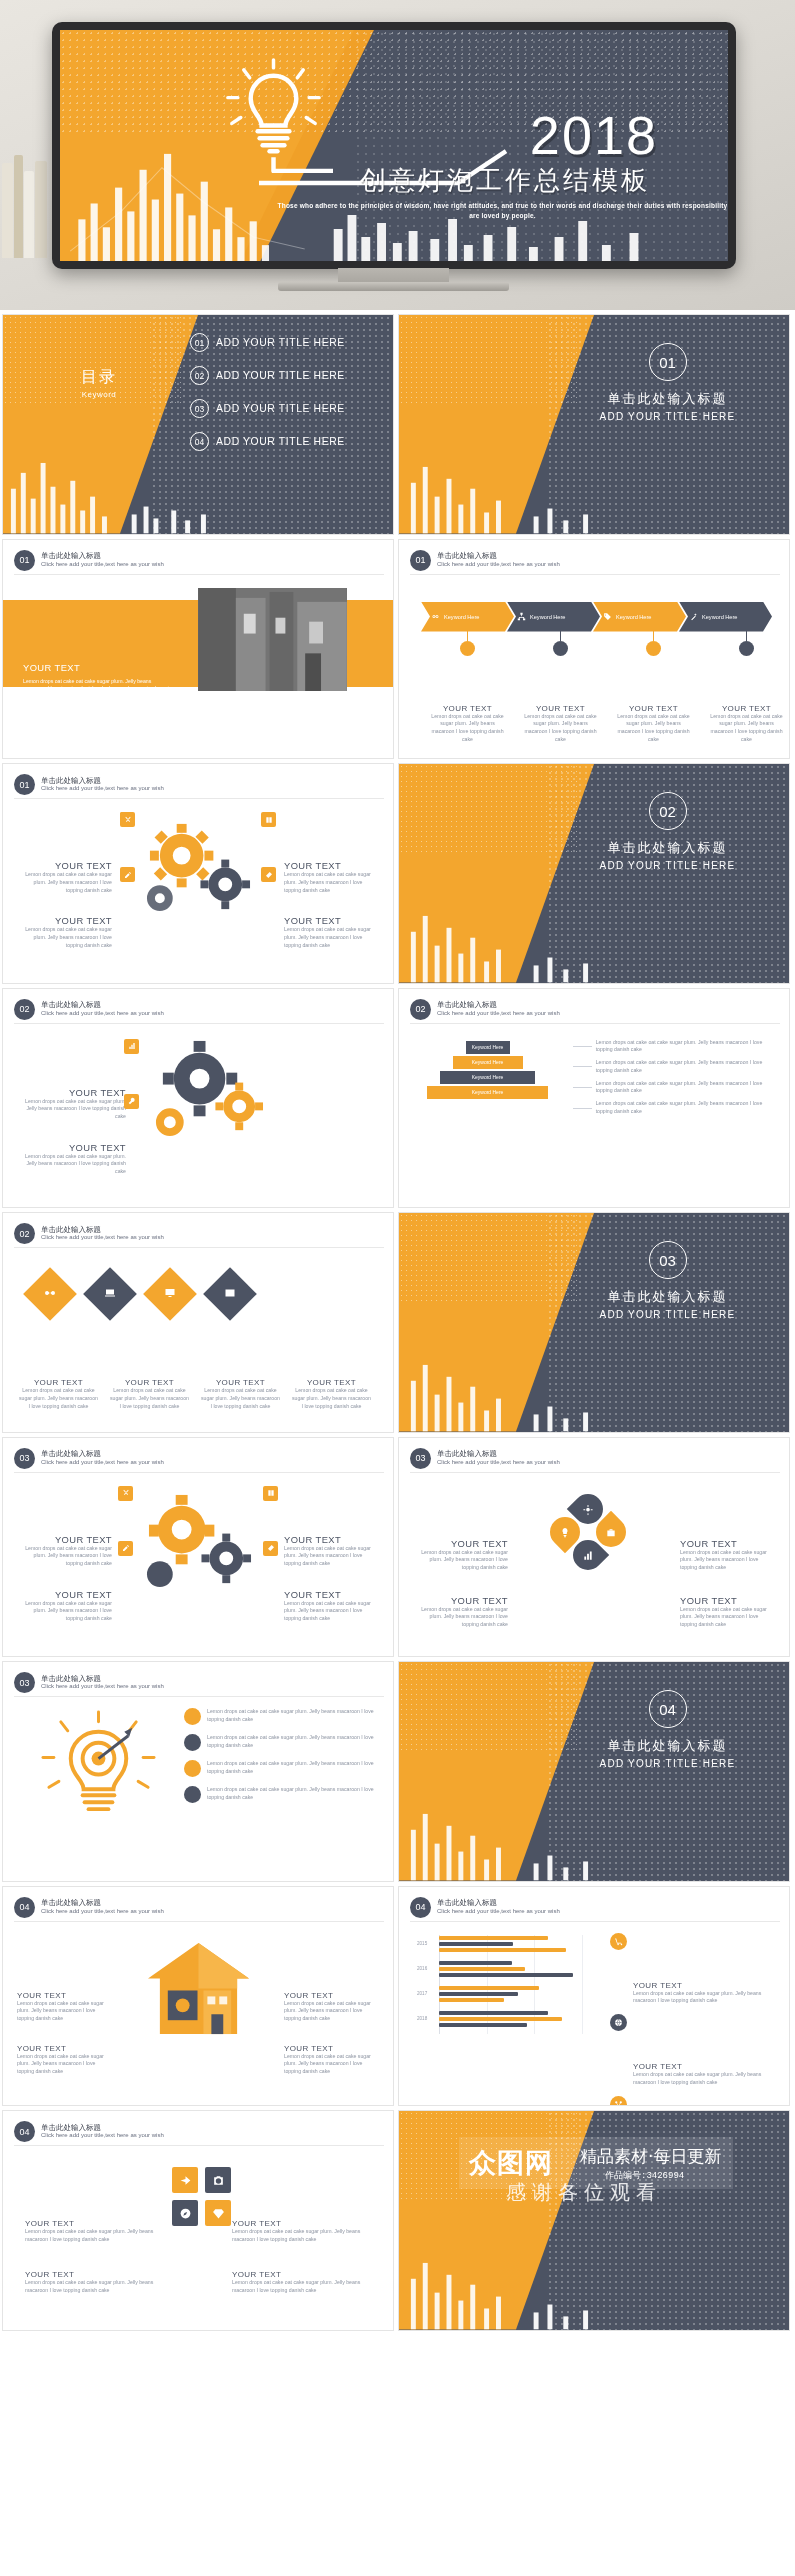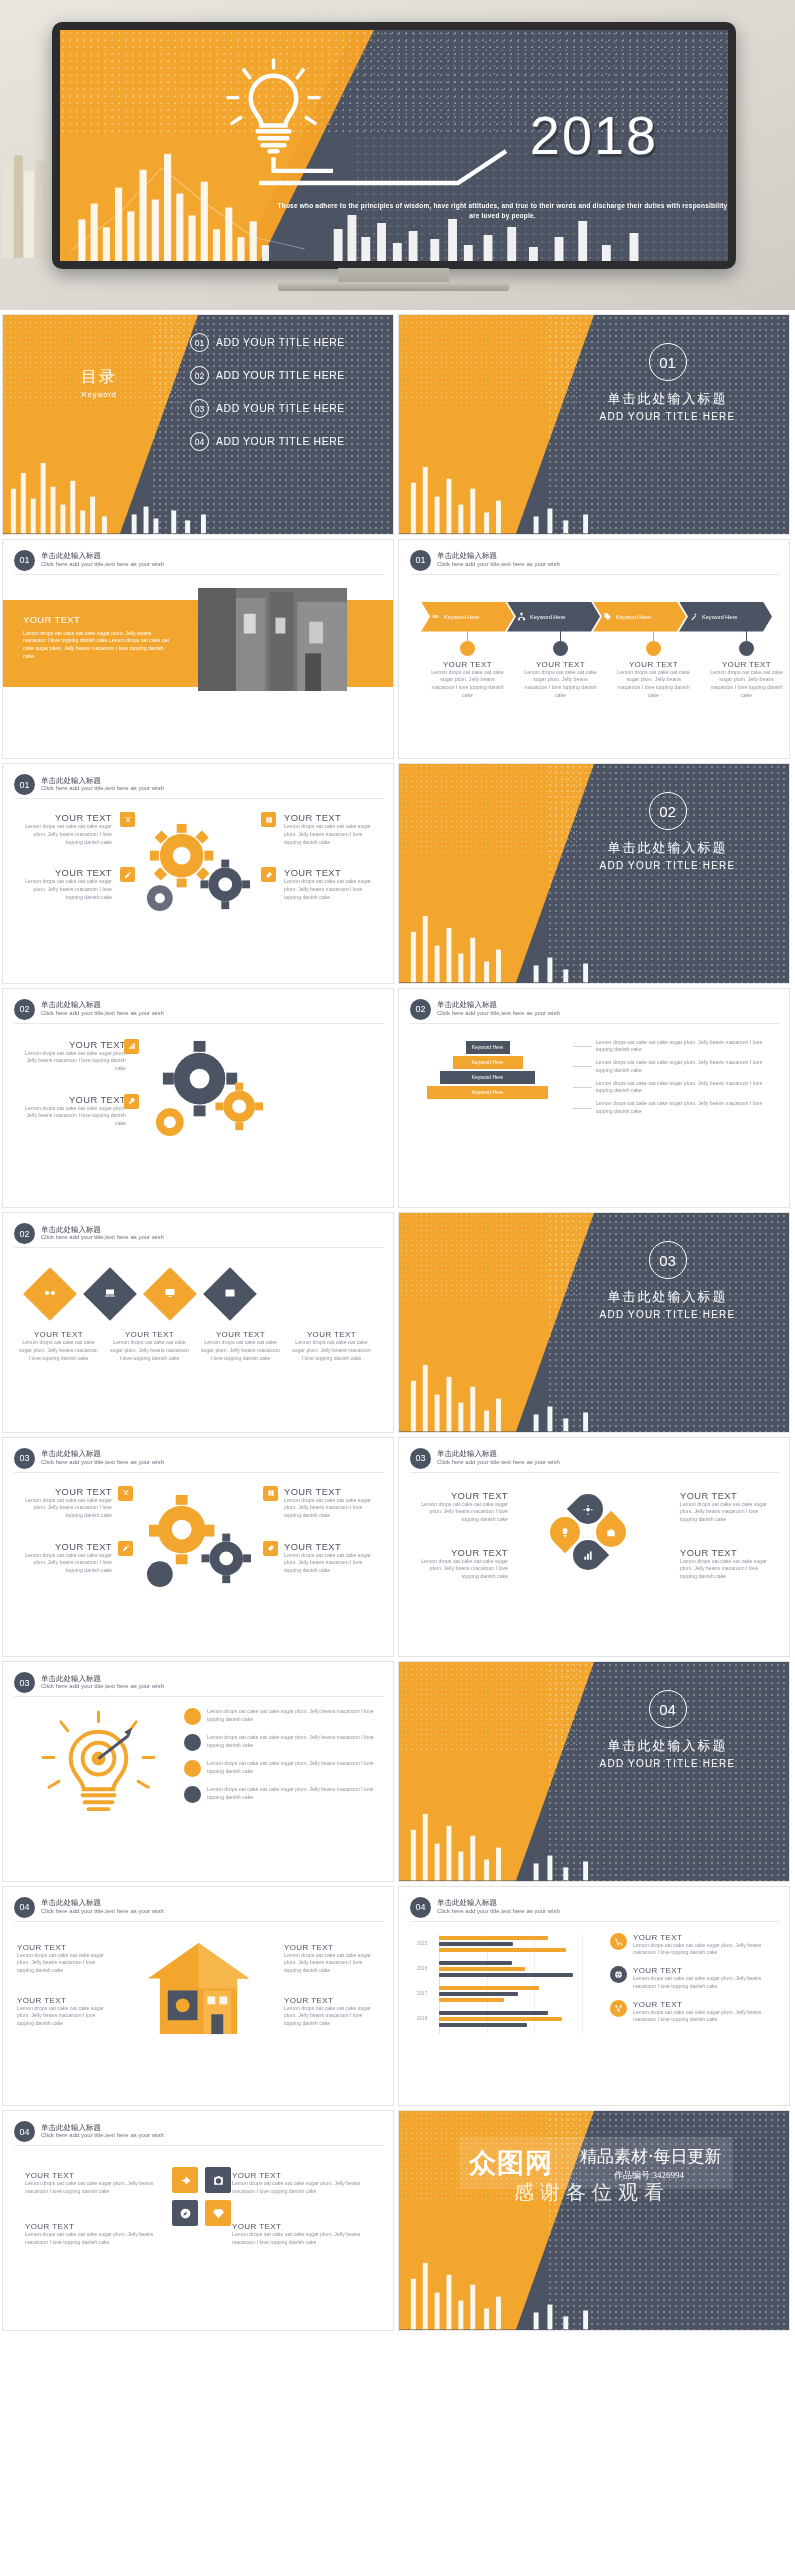--- a/index.html
+++ b/index.html
@@ -123,21 +123,21 @@
   .wh { background:#fff; }
   .hd { position:absolute; left:11px; top:10px; display:flex; align-items:center; gap:6px; }
   .hd-badge {
     width:21px; height:21px; border-radius:50%; background:#4c5363; color:#fff;
     font-size:9px; display:flex; align-items:center; justify-content:center;
   }
   .hd-cn { font-size:7.5px; color:#3a3f4b; font-family:"DejaVu Sans",sans-serif; line-height:1.3;}
   .hd-en { font-size:6px; color:#6a7080; line-height:1.3; }
   .hd-rule { position:absolute; left:11px; top:34px; width:370px; height:1px; background:#e8e8e8;}
 
-  .yt-title { font-size:9.4px; color:#4c5363; letter-spacing:0.4px; }
+  .yt-title { font-size:9.4px; color:#4c5363; letter-spacing:0.4px;margin-top:48px; }
   .yt-body  { font-size:5.2px; color:#8d94a2; line-height:1.5; }
   .yt-title.on-orange, .yt-body.on-orange { color:#fff; }
 
   .chip { background:#f3a62e; }
   .chip-d { background:#4c5363; }
 
   .sq { display:inline-flex; align-items:center; justify-content:center; border-radius:2px; }
 
   
   .bchart { position:absolute; left:18px; top:48px; width:174px; height:99px; }
@@ -170,23 +170,23 @@
 
   
   .wm-box {
     position:absolute; left:60px; top:26px; width:274px; height:52px;
     background:rgba(255,255,255,.12);
   }
   .wm-logo { position:absolute; left:70px; top:34px; font-size:27px; color:#fff;
              font-family:"DejaVu Sans",sans-serif; letter-spacing:1px; font-weight:bold; }
   .wm-line1 { position:absolute; left:181px; top:34px; font-size:17px; color:#fff;
               font-family:"DejaVu Sans",sans-serif; }
-  .wm-line2 { position:absolute; left:215px; top:58px; font-size:9px; color:#fff;
-              font-family:Liberation Serif, serif; }
-  .wm-thanks { position:absolute; left:115px; top:68px; font-size:20px; color:rgba(255,255,255,.85);
+  .wm-line2 { position:absolute; left:206px; top:58px; font-size:9px; color:#fff;
+              font-family:Liberation Mono, monospace; }
+  .wm-thanks { position:absolute; left:107px; top:68px; font-size:20px; color:rgba(255,255,255,.85);
                font-family:Liberation Sans, sans-serif; letter-spacing:6px; }
 </style>
 </head>
 <body>
 
 <div class="hero">
 
   <div class="hero-books">
     <div class="book" style="left:2px;width:11px;height:95px;background:#e7e2d6;"></div>
     <div class="book" style="left:14px;width:9px;height:103px;background:#cfc6ae;"></div>
@@ -259,20 +259,21 @@
           <line x1="18" y1="70" x2="27" y2="64" stroke-width="3.5"></line>
           <line x1="102" y1="70" x2="93" y2="64" stroke-width="3.5"></line>
         </g>
         <path d="M60 104 L60 118 L210 118" fill="none" stroke="#ffffff" stroke-width="4.5" stroke-linejoin="round"></path>
       </svg>
       <svg style="position:absolute;left:199px;top:119px;width:249px;height:60px;" viewBox="0 0 250 60">
         <path d="M0 34 L200 34 L248 2" fill="none" stroke="#ffffff" stroke-width="4.5" stroke-linejoin="round"></path>
       </svg>
 
       <div class="hero-year">2018</div>
+      <div class="hero-cn">创意灯泡工作总结模板</div>
       <div class="hero-en">Those who adhere to the principles of wisdom, have right attitudes, and true to their words and discharge their duties with responsibility are loved by people.</div>
     </div>
   </div>
 
   <div class="stand"></div>
   <div class="stand-base"></div>
 </div>
 
 <div class="grid">
 

